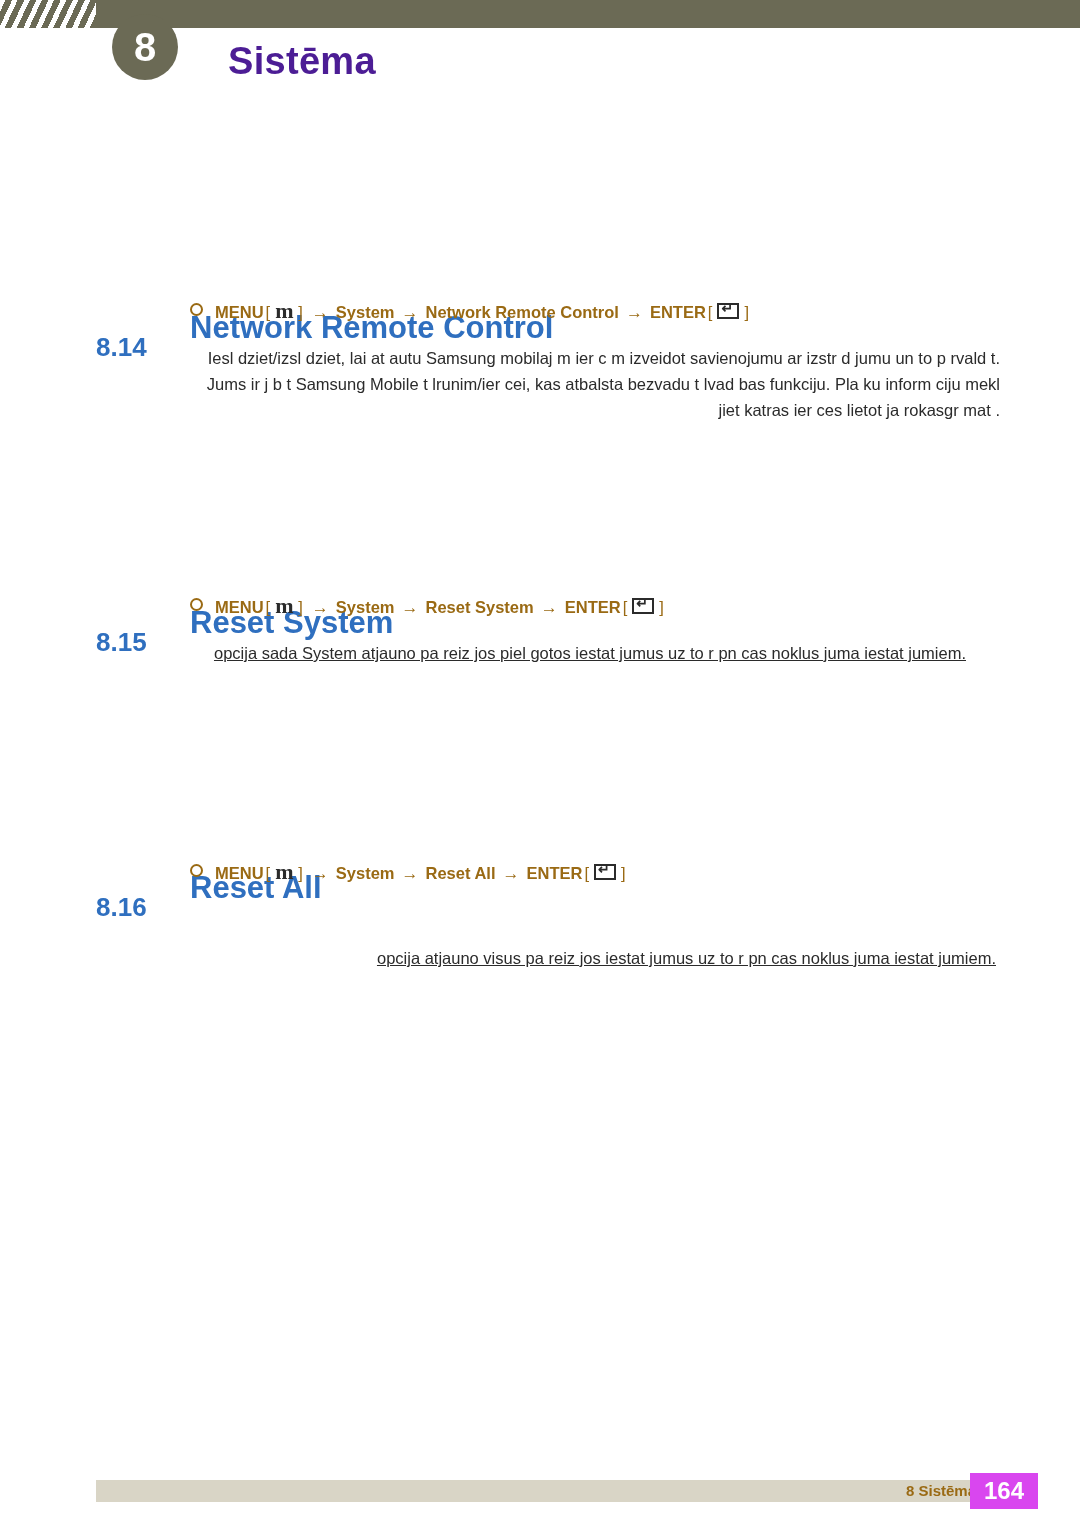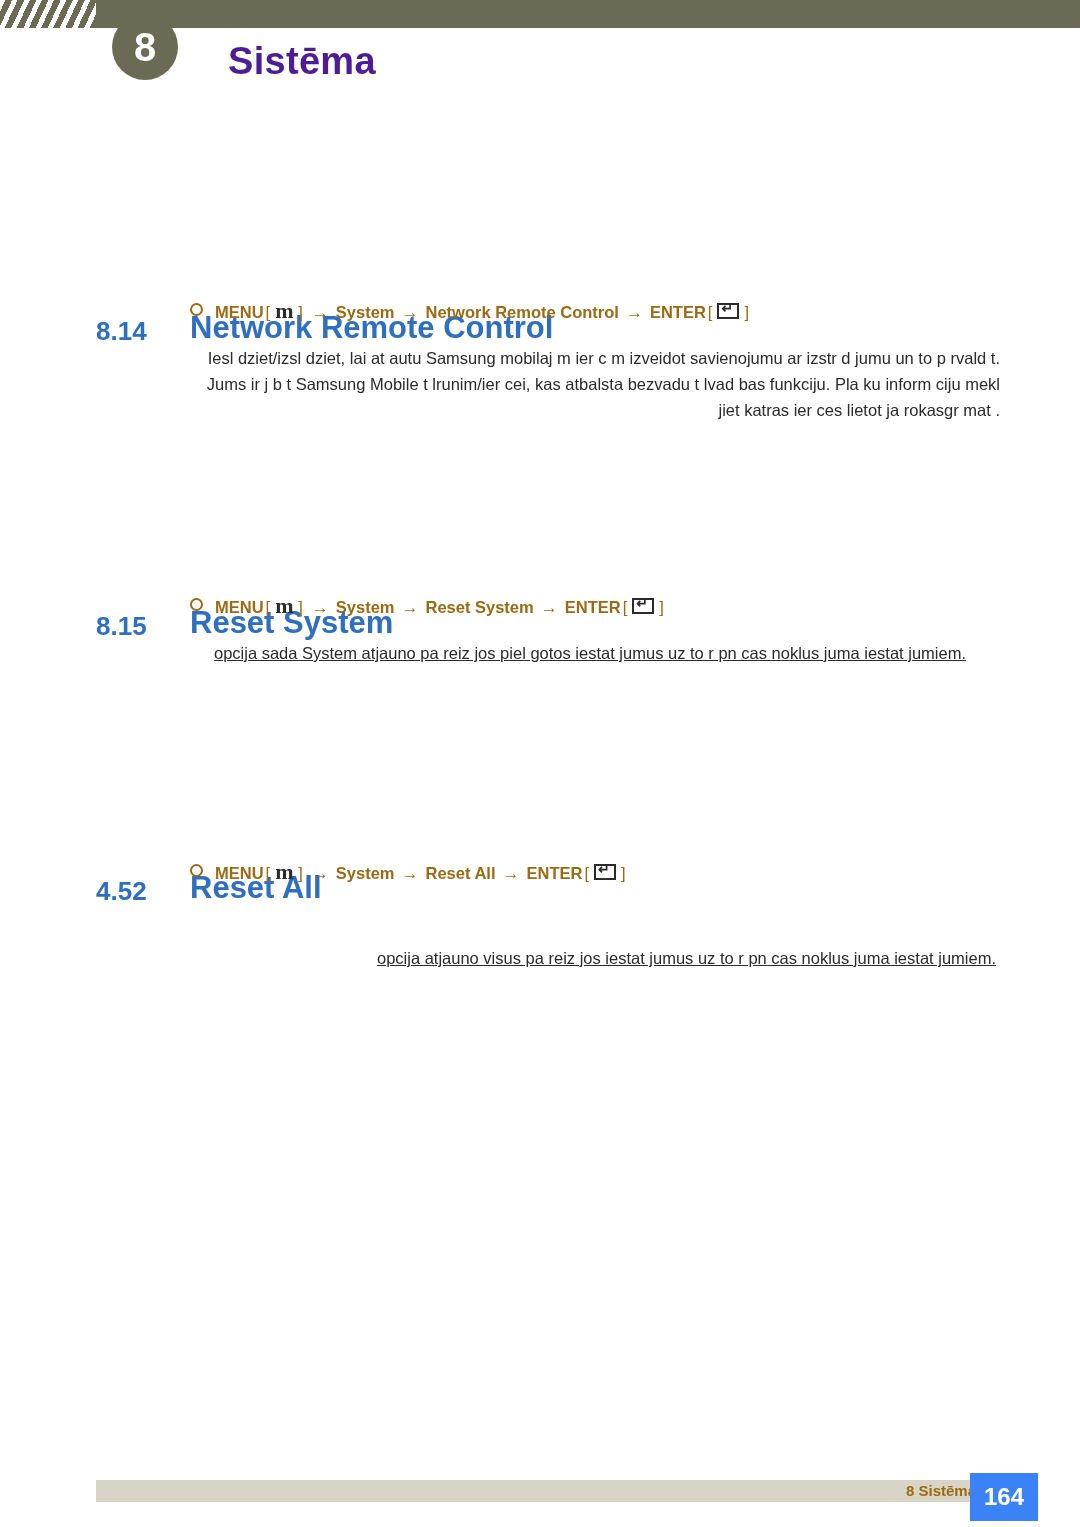--- a/index.html
+++ b/index.html
@@ -65,21 +65,21 @@
     left: 0;
     width: 1080px;
   }
   .sec-head {
     position: relative;
     height: 44px;
   }
   .sec-num {
     position: absolute;
     left: 96px;
-    top: 6px;
+    top: 22px;
     font-size: 26px;
     color: #2f6fbf;
     font-weight: bold;
   }
   .sec-name {
     position: absolute;
     left: 190px;
     top: 0px;
     font-size: 31px;
     color: #2f6fbf;
@@ -188,22 +188,22 @@
     right: 104px;
     font-size: 15px;
     color: #9a6a14;
     font-weight: bold;
   }
   .footer-page {
     position: absolute;
     top: 1473px;
     right: 42px;
     width: 68px;
-    height: 48px;
-    background: #3b82f6;
+    height: 36px;
+    background: #d946ef;
     color: #ffffff;
     font-size: 24px;
     font-weight: bold;
     display: flex;
     align-items: center;
     justify-content: center;
   }
 </style>
 </head>
 <body>
@@ -260,21 +260,21 @@
   <span>ENTER</span>
   <span class="brk">[</span>
   <span class="enter-glyph"></span>
   <span class="brk">]</span>
 </div>
 
 <div class="body-p indent" style="top:640px; width:760px;">opcija sada  System atjauno pa reiz jos piel gotos iestat jumus uz to r pn cas noklus juma iestat jumiem.</div>
 
 <div class="section" style="top:870px;">
   <div class="sec-head">
-    <span class="sec-num">4.52</span>
+    <span class="sec-num">8.16</span>
     <span class="sec-name">Reset All</span>
   </div>
 </div>
 
 <div class="menu-path" style="top:864px;">
   <span class="bullet-o"></span>
   <span>MENU</span>
   <span class="brk">[</span>
   <span class="m-glyph"></span>
   <span class="brk">]</span>

